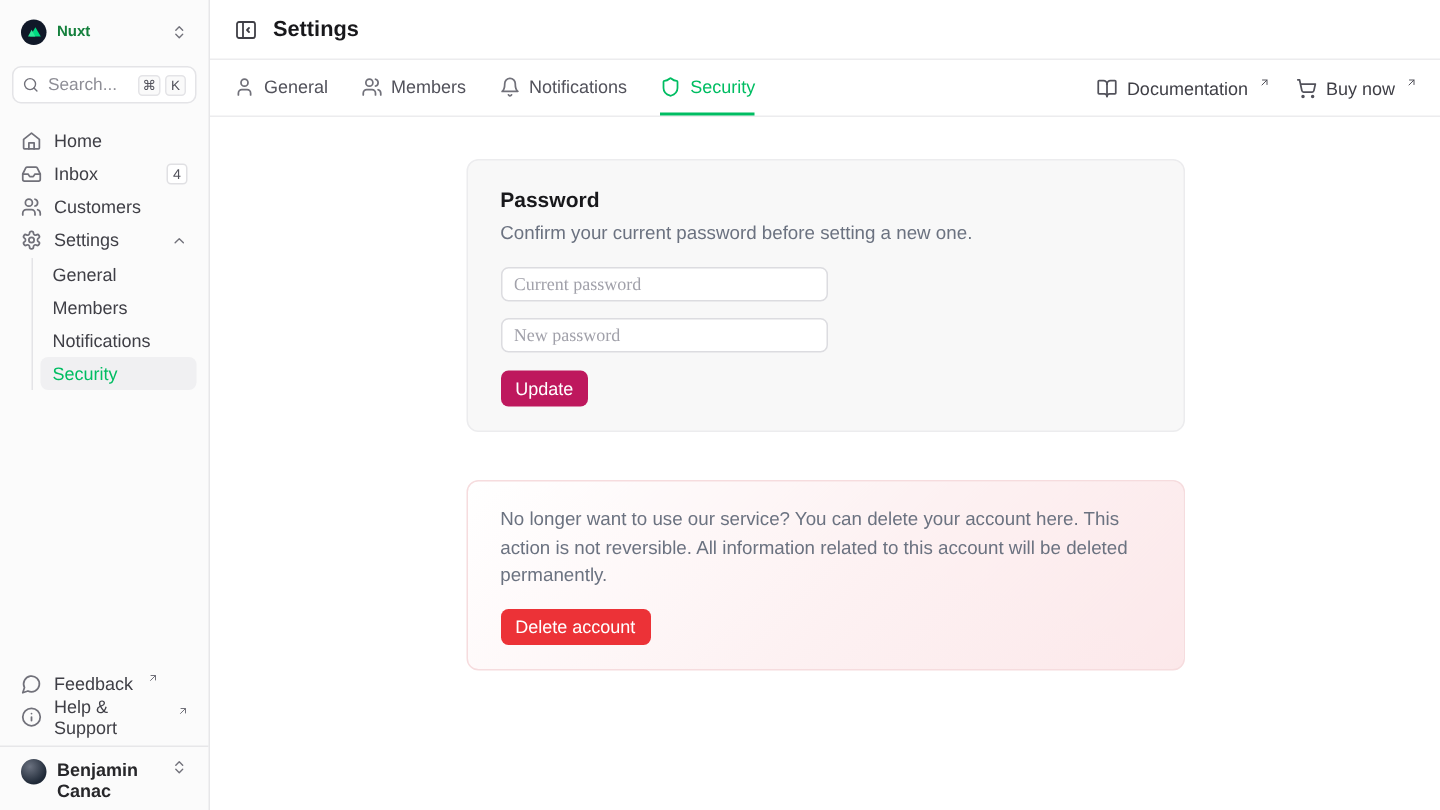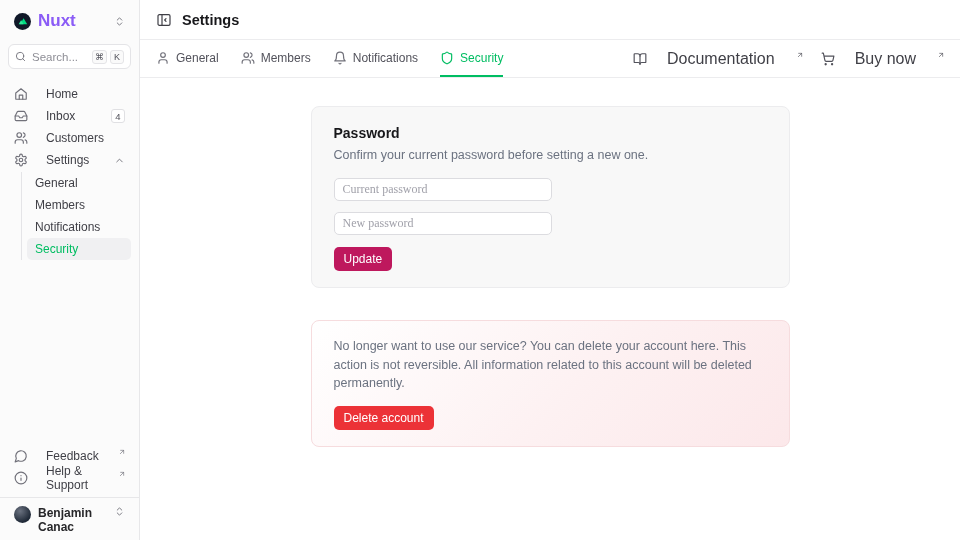--- a/index.html
+++ b/index.html
@@ -8,37 +8,37 @@
   .app { display:flex; width:960px; height:540px; }
 
   
   .sidebar { width:140px; min-width:140px; background:#fbfbfb; border-right:1px solid #e7e7e9;
     display:flex; flex-direction:column; padding:8px; }
   .logo-row { display:flex; align-items:center; gap:7px; height:26px; padding:0 6px;
     border-radius:6px; margin-bottom:10px; cursor:pointer; }
   .logo-circle { width:17px; height:17px; border-radius:50%; background:#101828;
     display:flex; align-items:center; justify-content:center; flex:none; }
   .logo-circle svg { width:12px; height:12px; }
-  .logo-text { font-size:17px; font-weight:700; color:#8b5cf6; }
+  .logo-text { font-size:10px; font-weight:700; color:#15803d; }
   .updown { margin-left:auto; color:#71717a; display:flex; }
   .ic { width:14px; height:14px; stroke:currentColor; fill:none; stroke-width:2;
     stroke-linecap:round; stroke-linejoin:round; flex:none; }
   .ic12 { width:11px; height:11px; }
   .ic8 { width:8px; height:8px; }
 
   .search { display:flex; align-items:center; gap:6px; height:25px; padding:0 6px;
     border:1px solid #e4e4e7; border-radius:6px; background:#fff; margin-bottom:14px;
     color:#71717a; cursor:text; }
   .search .ph { font-size:11.5px; color:#8e8e96; }
   .kbds { margin-left:auto; display:flex; gap:3px; }
   kbd { font-family:"Liberation Sans", sans-serif; font-size:9px; color:#52525b;
     background:#fafafa; border:1px solid #e4e4e7; border-radius:3px; min-width:14px;
     height:14px; display:flex; align-items:center; justify-content:center; padding:0 2px; }
 
-  .nav-item { display:flex; align-items:center; gap:18px; height:22px; padding:0 6px;
+  .nav-item { display:flex; align-items:center; gap:8px; height:22px; padding:0 6px;
     border-radius:5px; font-size:12px; color:#3f3f46; cursor:pointer; }
   .nav-item .ic { color:#71717a; }
   .nav-item .chev { margin-left:auto; color:#71717a; display:flex; }
   .badge { margin-left:auto; font-size:9.5px; color:#52525b; background:#fff;
     border:1px solid #e0e0e3; border-radius:3px; height:14px; min-width:14px;
     display:flex; align-items:center; justify-content:center; padding:0 2px; }
   .sub-list { margin:1px 0 1px 13px; border-left:1px solid #e4e4e7; padding-left:5px;
     display:flex; flex-direction:column; }
   .sub-item { height:22px; display:flex; align-items:center; padding:0 8px;
     border-radius:5px; font-size:12px; color:#3f3f46; cursor:pointer; }
@@ -61,21 +61,21 @@
   .page-title { font-size:14.5px; font-weight:700; color:#18181b; }
 
   .tabbar { height:38px; border-bottom:1px solid #ececee; display:flex; align-items:stretch;
     gap:22px; padding:0 16px; flex:none; }
   .tab { display:flex; align-items:center; gap:6px; font-size:12px; color:#52525b;
     border-bottom:2px solid transparent; padding-top:1px; cursor:pointer; }
   .tab .ic { color:#71717a; }
   .tab.active { color:#00bd62; border-bottom-color:#00bd62; font-weight:500; }
   .tab.active .ic { color:#00bd62; }
   .tabbar-right { margin-left:auto; display:flex; gap:18px; align-items:center; }
-  .header-link { display:flex; align-items:center; gap:20px; font-size:16px;
+  .header-link { display:flex; align-items:center; gap:6px; font-size:12px;
     color:#3f3f46; cursor:pointer; }
   .header-link .ic { color:#52525b; }
 
   .content { flex:1; overflow:auto; padding-top:28px; }
   .card { width:479px; margin:0 auto; border-radius:8px; padding:16px 22px; }
   .card-password { background:#f8f8f8; border:1px solid #ececee; margin-bottom:32px; }
   .card-account { background:linear-gradient(135deg,#ffffff 0%,#fdf1f2 55%,#fce8ea 100%);
     border:1px solid #f6dcde; }
   .card-title { font-size:14px; font-weight:700; color:#18181b; margin:2px 0 5px; }
   .card-desc { font-size:12.5px; color:#6b7280; line-height:1.5; margin:0 0 13px; }

